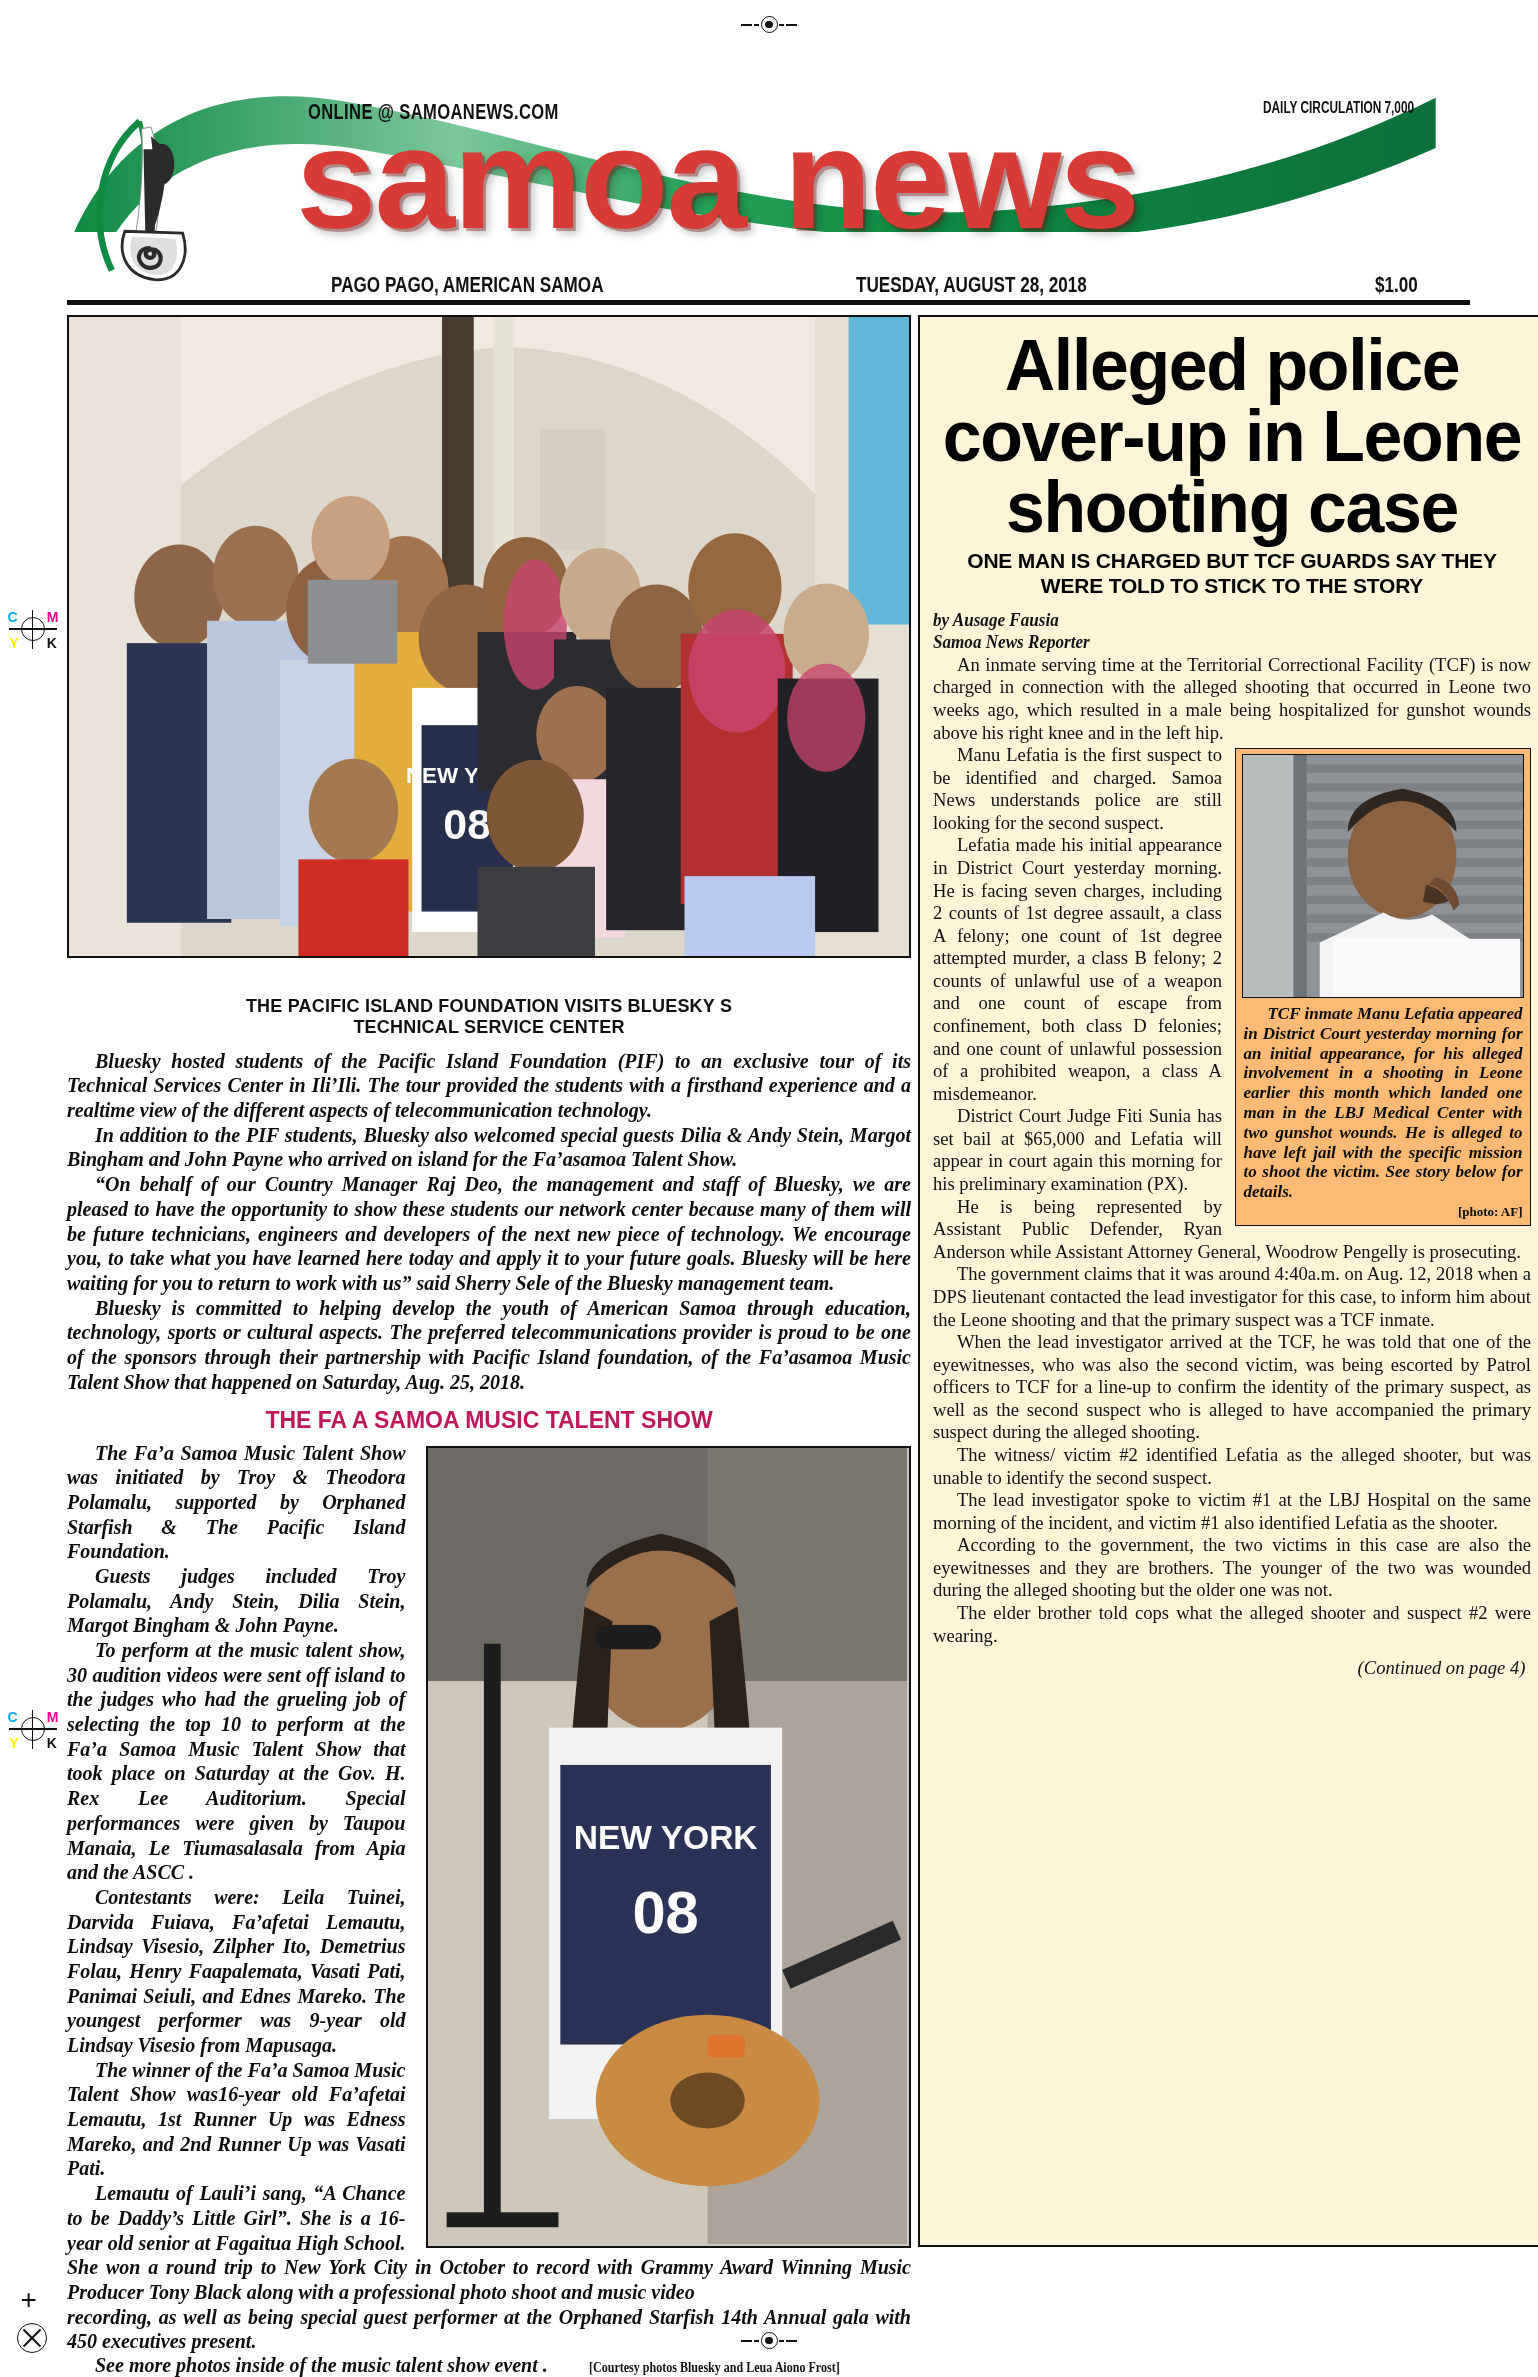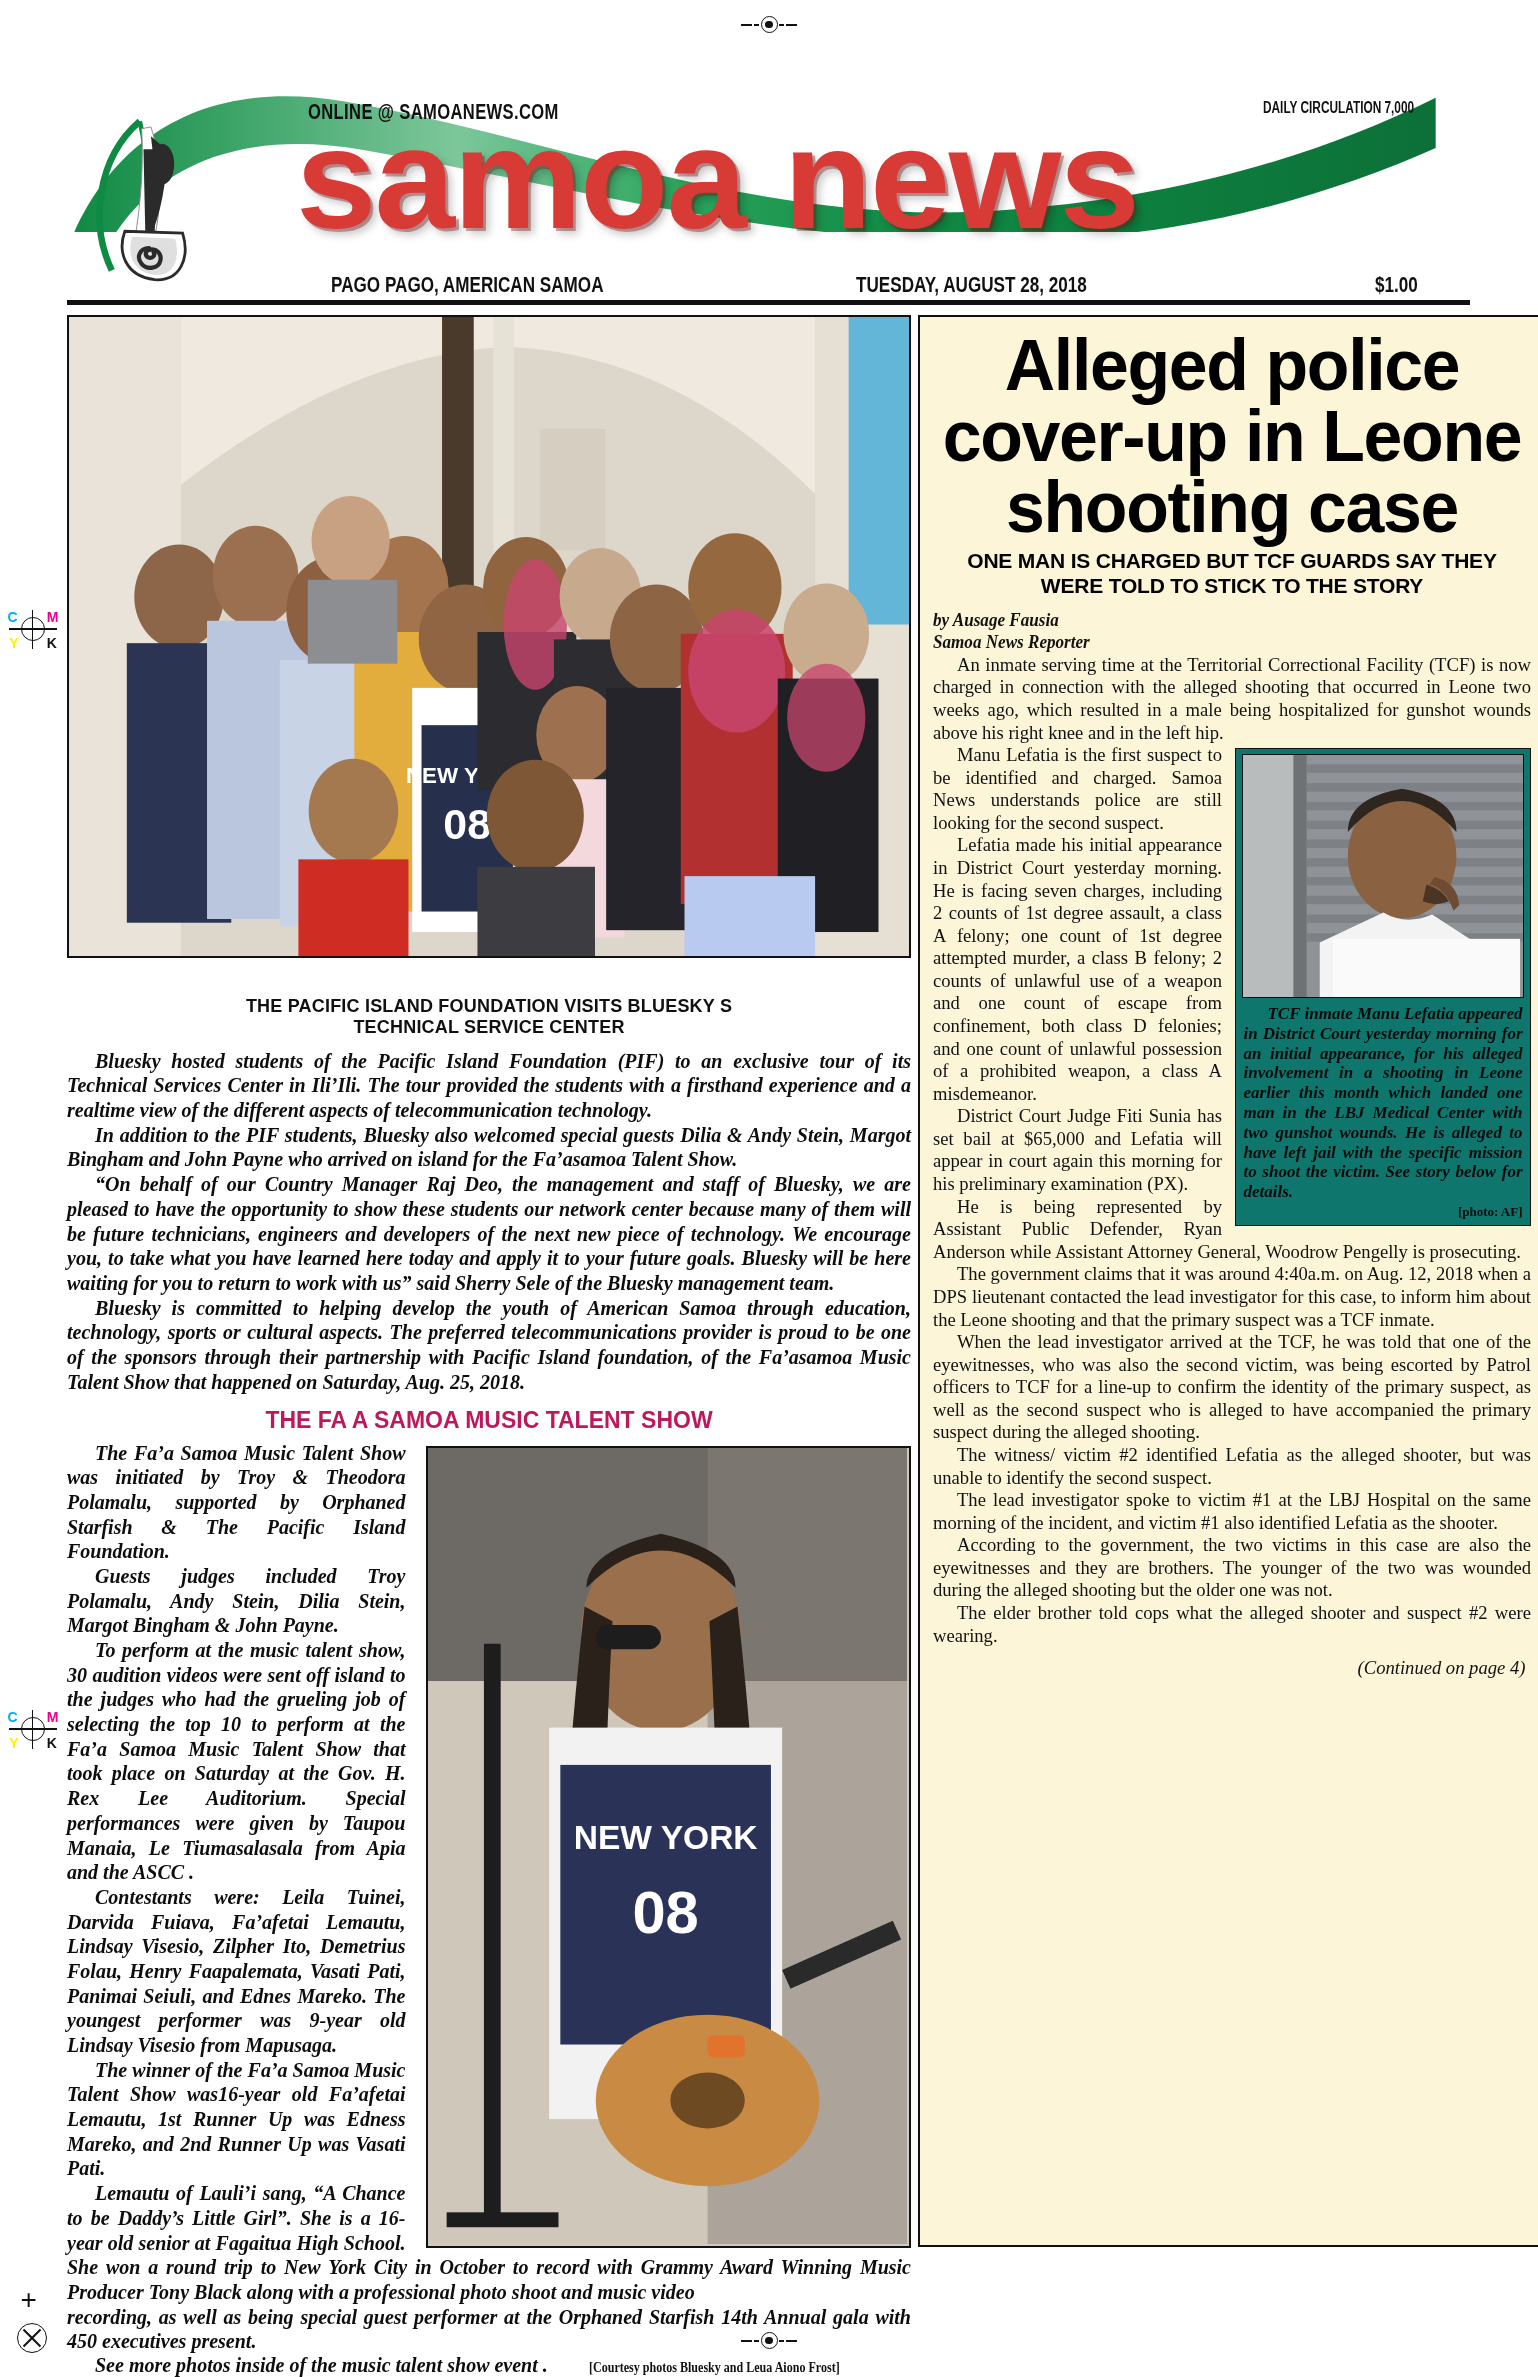--- a/index.html
+++ b/index.html
@@ -189,21 +189,21 @@
   .rc-body p{
     margin:0;
     font-family:"Liberation Serif",serif;
     font-size:18.6px;line-height:1.215;
     text-align:justify;text-indent:24px;color:#111;
   }
   .inmate-figure{
     float:right;clear:right;
     width:296px;
     margin:3.7px 0 5.6px 13px;
-    background:#0f766e;
+    background:#fdba74;
     border:1.9px solid #111;
     box-sizing:border-box;
     padding:5.6px 5.6px 5.6px 5.6px;
   }
   .inmate-photo{
     width:100%;height:244px;
     border:1.9px solid #111;box-sizing:border-box;
     overflow:hidden;position:relative;background:#8e9195;
   }
   .inmate-cap{

